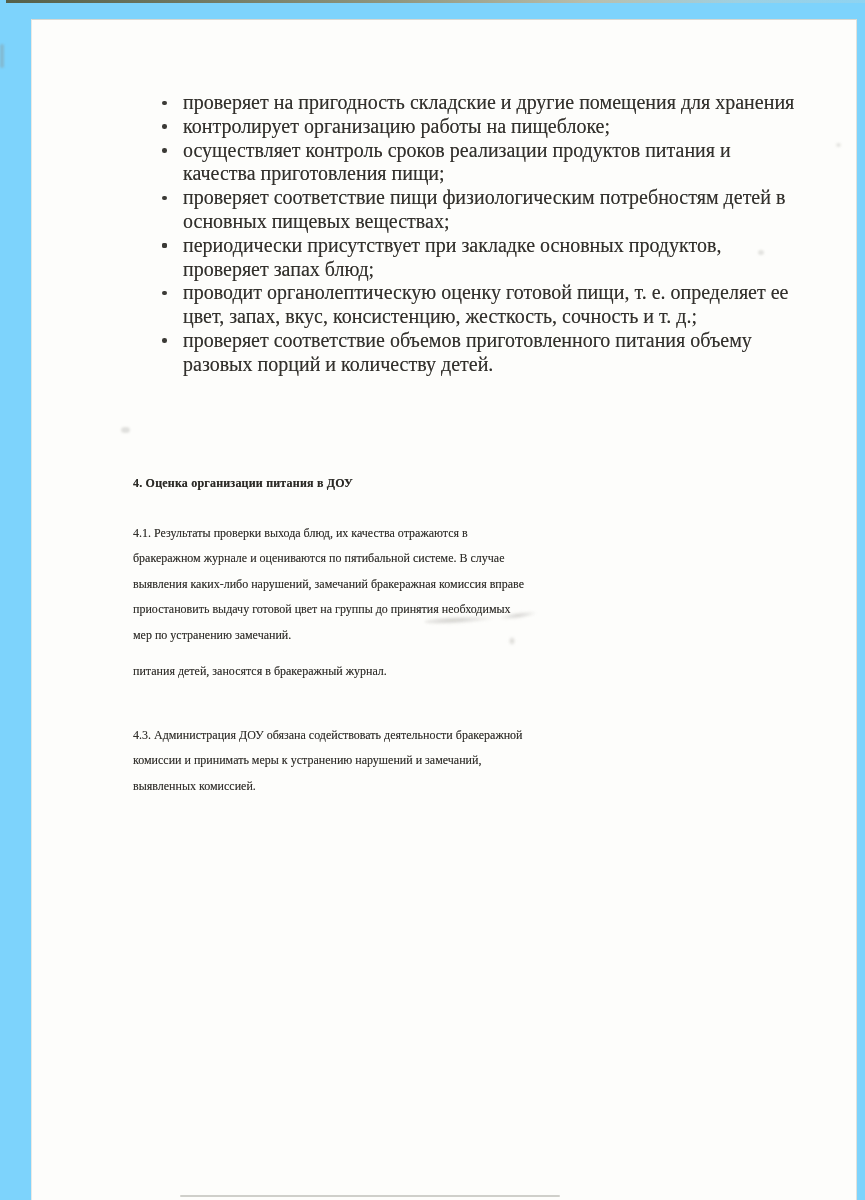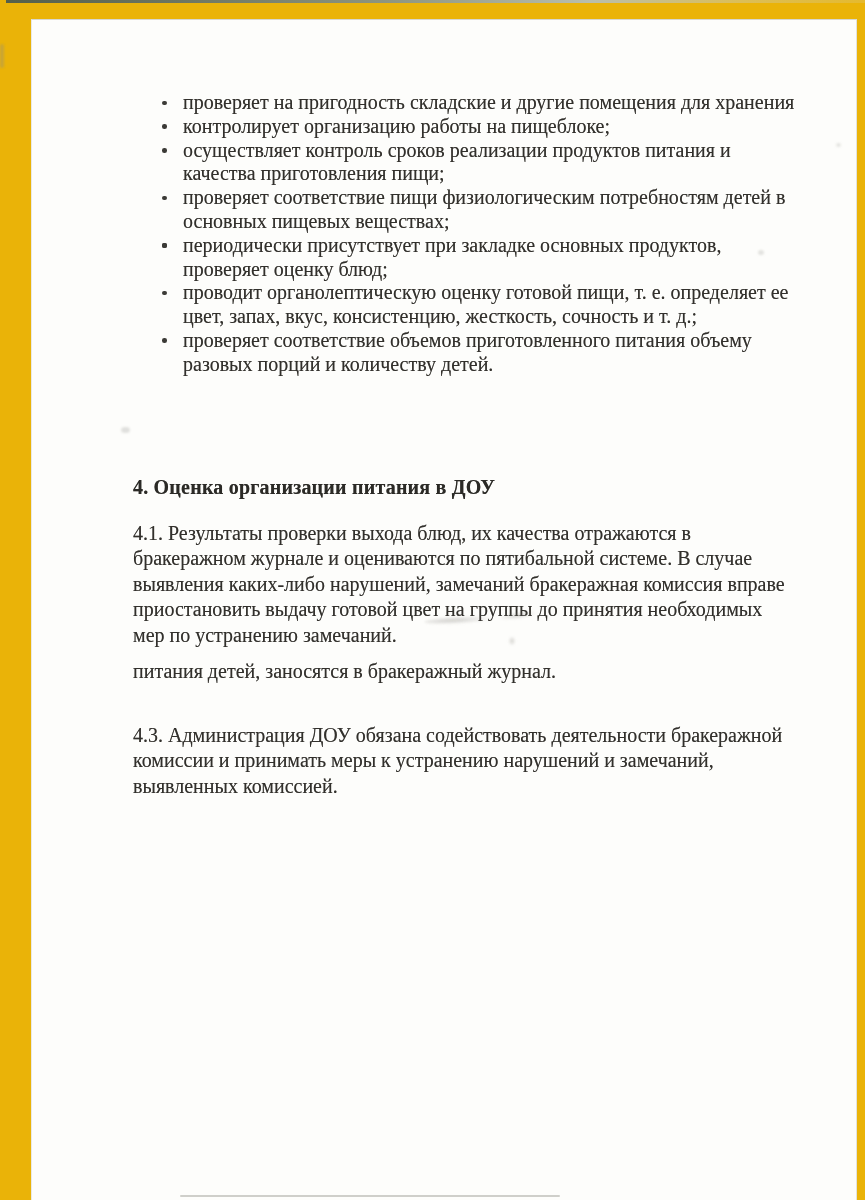--- a/index.html
+++ b/index.html
@@ -4,21 +4,21 @@
 <title>Scanned document</title>
 <style>
   html, body { margin: 0; padding: 0; }
   body { background: #e9e9e6; }
 
   .scan {
     position: relative;
     width: 865px;
     height: 1200px;
     margin: 0 auto;
-    background: #eab308;
+    background: #7dd3fc;
     overflow: hidden;
     font-family: "Liberation Serif", "DejaVu Serif", serif;
   }
 
   
   .page-sheet {
     position: absolute;
     left: 31px;
     top: 19px;
     width: 826px;
@@ -66,33 +66,33 @@
     border-radius: 50%;
     background: #3b3a36;
   }
   .tline { white-space: nowrap; }
 
   .heading {
     position: absolute;
     left: 133px;
     top: 476px;
     margin: 0;
-    font-size: 20px;
+    font-size: 12px;
     font-weight: 700;
     letter-spacing: 0.2px;
     color: #2b2a26;
     text-shadow: 0 0 0.5px rgba(43,42,38,0.55);
     white-space: nowrap;
   }
 
   .para {
     position: absolute;
     left: 133px;
     width: 710px;
-    font-size: 20px;
+    font-size: 12px;
     line-height: 25.4px;
   }
   .p41 { top: 521px; }
   .p42 { top: 659px; }
   .p43 { top: 723px; }
 
   
   .artifact { position: absolute; pointer-events: none; }
   .smudge-a {
     left: 424px; top: 616px; width: 72px; height: 8px;
@@ -164,21 +164,21 @@
       <span class="dot"></span>
       <div class="tline">проверяет соответствие пищи физиологическим потребностям детей в</div>
       <div class="tline">основных пищевых веществах;</div>
     </li>
     <li class="duty">
       <span class="dot"></span>
     </li>
     <li class="duty">
       <span class="dot"></span>
       <div class="tline">периодически присутствует при закладке основных продуктов,</div>
-      <div class="tline">проверяет оценку блюд;</div>
+      <div class="tline">проверяет запах блюд;</div>
     </li>
     <li class="duty">
       <span class="dot"></span>
       <div class="tline">проводит органолептическую оценку готовой пищи, т. е. определяет ее</div>
       <div class="tline">цвет, запах, вкус, консистенцию, жесткость, сочность и т. д.;</div>
     </li>
     <li class="duty">
       <span class="dot"></span>
       <div class="tline">проверяет соответствие объемов приготовленного питания объему</div>
       <div class="tline">разовых порций и количеству детей.</div>

